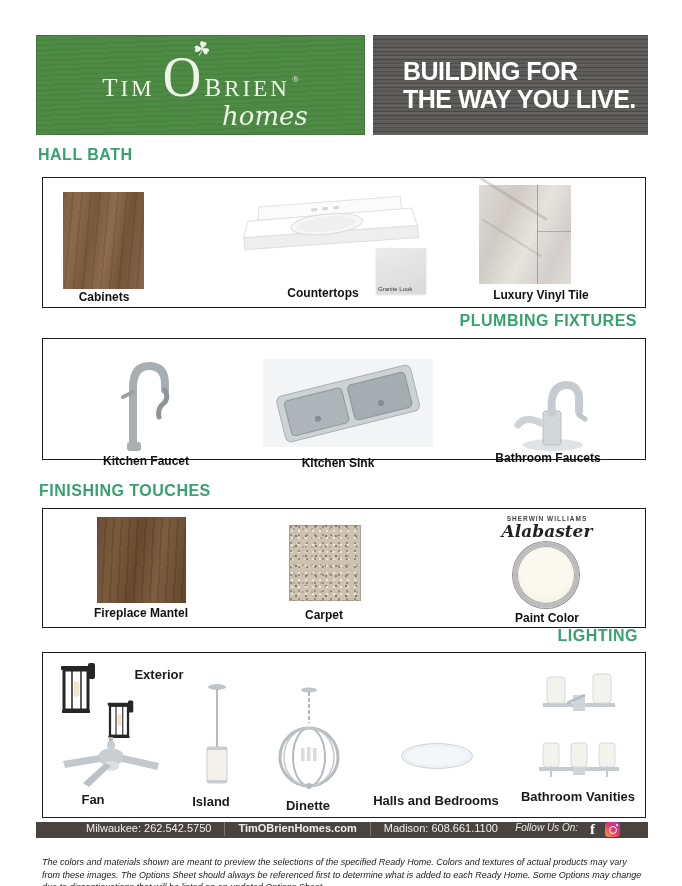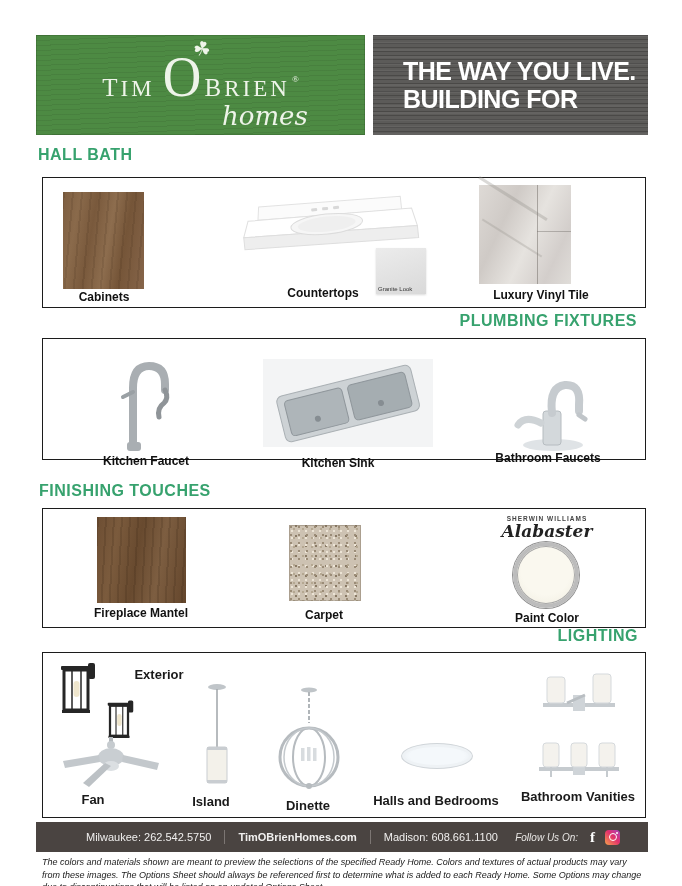--- a/index.html
+++ b/index.html
@@ -121,22 +121,22 @@
   .halls-disc{
     left:358px;top:90px;width:72px;height:26px;border-radius:50%;
     background:radial-gradient(ellipse at center,#f4f8fb 55%,#e9eef2 78%,#dfe4e8 100%);
     border:1px solid #d0d5d9;
     box-shadow:inset 0 0 0 3px #eef2f5;
   }
   .lighting-label{font-size:13px;font-weight:bold;text-align:center;white-space:nowrap;}
 
   
   .footer-bar{
-    left:36px;top:822px;width:612px;height:30px;background:var(--footer-bg);
-    display:flex;align-items:center;color:#f0efee;font-size:11px;
+    left:36px;top:822px;width:612px;height:16px;background:var(--footer-bg);
+    display:flex;color:#f0efee;font-size:11px;
     padding:0 28px 0 50px;
   }
   .footer-div{width:1px;height:14px;background:#7c7673;margin:0 13px;}
   .footer-site{font-weight:bold;}
   .footer-follow{font-style:italic;font-size:10px;margin-left:auto;margin-right:12px;color:#e8e6e4;}
   .fb-icon{font-weight:bold;font-size:15px;color:#fff;font-family:"Liberation Serif", serif;margin-right:10px;line-height:1;}
   .ig-icon{
     width:15px;height:15px;border-radius:4px;position:relative;
     background:linear-gradient(45deg,#f5a14b 0%,#e1306c 55%,#a845c1 100%);
   }
@@ -160,22 +160,22 @@
       <span class="shamrock">☘</span>
       <span class="logo-o">O</span>
     </span>
     <span class="logo-brien">Brien</span>
     <span class="logo-reg">®</span>
   </div>
   <div class="logo-homes">homes</div>
 </div>
 
 <div class="abs tagline-box">
+  <div class="tagline-line">BUILDING FOR</div>
   <div class="tagline-line">THE WAY YOU LIVE.</div>
-  <div class="tagline-line">BUILDING FOR</div>
 </div>
 
 <div class="abs sec-heading" style="left:38px;top:146px;">HALL BATH</div>
 
 <div class="abs sec-box" style="left:42px;top:177px;width:604px;height:131px;">
   <div class="abs cabinet-swatch"></div>
   <div class="abs item-label" style="left:11px;top:112px;width:100px;">Cabinets</div>
 
   <div class="abs" style="left:185px;top:12px;">
     <svg width="200" height="94" viewBox="0 0 200 94">

